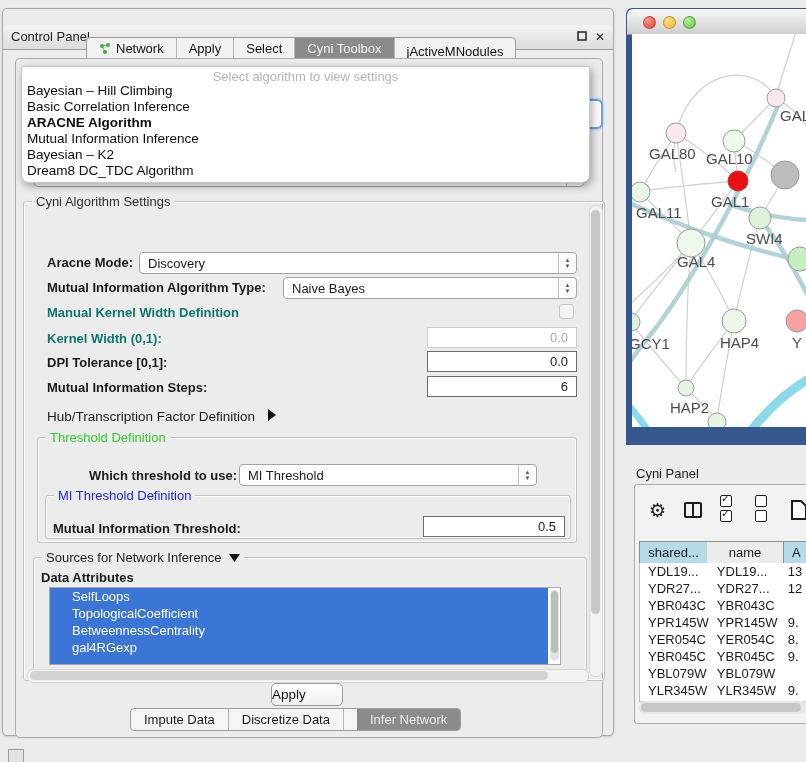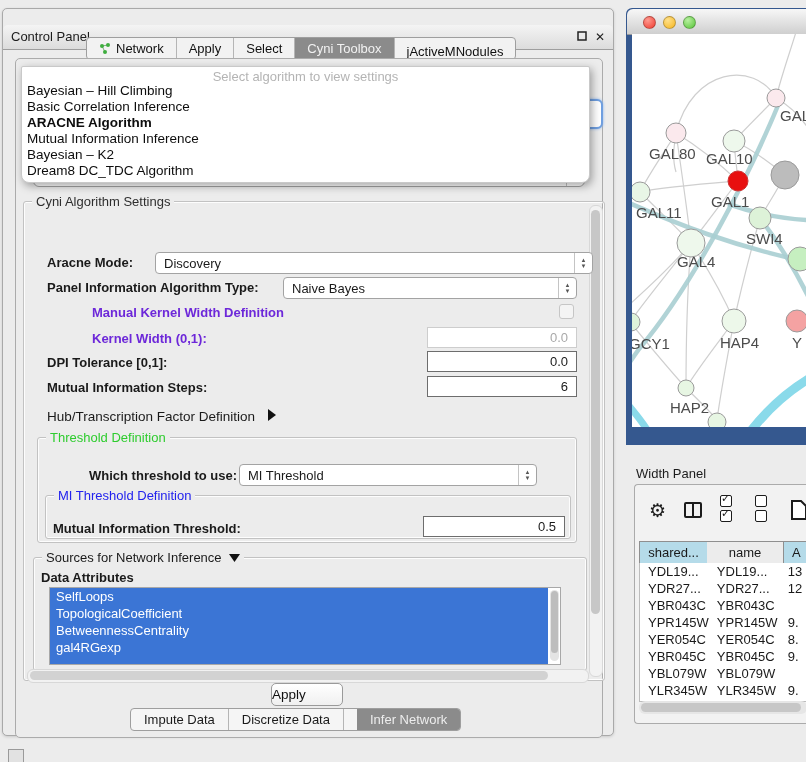--- a/index.html
+++ b/index.html
@@ -23,21 +23,21 @@
   .tabbar .tab.sel{background:#8b8b8b;color:#f2f2f2;}
   
   .content-box{left:12px;top:49px;width:586px;height:678px;border:1px solid #ababab;
                border-radius:5px;background:#ececec;}
   
   .grp{position:absolute;border:1px solid #c2c2c2;border-radius:3px;box-shadow:inset 0 0 0 1px #fdfdfd;}
   .grp>.gtitle{position:absolute;top:-8px;left:8px;background:#ececec;padding:0 4px;font-size:13px;white-space:nowrap;}
   .blue{color:#2222ee;}
   .green{color:#2ecc2e;}
   .lbl{position:absolute;font-weight:bold;font-size:13px;white-space:nowrap;}
-  .lbl.dis{color:#6d28d9;margin-left:45px;}
+  .lbl.dis{color:#0f766e;}
   
   .combo{position:absolute;background:#fff;border:1px solid #a3a3a3;border-radius:4px;
          display:flex;align-items:center;height:20px;}
   .combo .val{flex:1;padding-left:8px;font-size:13px;white-space:nowrap;overflow:hidden;}
   .combo .spin{width:17px;height:100%;border-left:1px solid #c4c4c4;display:flex;flex-direction:column;
                align-items:center;justify-content:center;color:#555;font-size:6px;line-height:6px;}
   
   .field{position:absolute;background:#fff;border:1px solid #6d6d6d;font-size:13px;
          text-align:right;padding:2px 8px 0 8px;height:17px;}
   .field.dis{border-color:#cdcdcd;color:#a9a9a9;}
@@ -45,21 +45,21 @@
   .popup{left:18px;top:57px;width:567px;height:115px;background:#fff;border:1px solid #c9c9c9;
          border-radius:2px 2px 8px 8px;box-shadow:2px 3px 8px rgba(0,0,0,.35);z-index:50;}
   .popup .prompt{position:absolute;top:2px;left:0;right:0;text-align:center;color:#b4b4b4;font-size:13px;}
   .popup .item{position:absolute;left:5px;font-size:13.5px;color:#0d0d0d;white-space:nowrap;}
   
   .vtrack{position:absolute;background:#f2f2f2;border:1px solid #d8d8d8;border-radius:6px;}
   .vthumb{position:absolute;background:#c7c7c7;border-radius:6px;}
   
   .attr-list{position:absolute;background:#fff;border:1px solid #a8a8a8;}
   .attr-sel{position:absolute;left:0;right:12px;top:0;bottom:0;background:#3b75d5;}
-  .attr-item{position:relative;color:#fff;font-size:13px;padding:1px 0 1px 6px;white-space:nowrap;}
+  .attr-item{position:relative;color:#fff;font-size:13px;padding:1px 0 1px 22px;white-space:nowrap;}
   
   .btn{position:absolute;background:linear-gradient(#ffffff,#f0f0f0);border:1px solid #9a9a9a;
        border-radius:5px;text-align:left;font-size:13.5px;color:#111;}
   
   .seg{display:flex;position:absolute;height:21px;border:1px solid #9e9e9e;border-radius:4px;
        overflow:hidden;background:#f5f5f5;}
   .seg .s{display:flex;align-items:center;padding:0 13px;border-right:1px solid #b5b5b5;font-size:13px;}
   .seg .s:last-child{border-right:none;margin-left:13px;}
   .seg .s.sel{background:#8b8b8b;color:#ededed;}
   
@@ -155,28 +155,28 @@
 
     <div class="grp" style="left:20px;top:192px;width:580px;height:478px;">
       <span class="gtitle" style="color:#2e2e2e;">Cyni Algorithm Settings</span>
     </div>
 
     <div class="vtrack" style="left:586px;top:196px;width:12px;height:470px;">
       <div class="vthumb" style="left:1px;top:4px;width:9px;height:404px;"></div>
     </div>
 
     <div class="lbl" style="left:44px;top:246px;">Aracne Mode:</div>
-    <div class="combo" style="left:152px;top:243px;width:436px;">
+    <div class="combo" style="left:136px;top:243px;width:436px;">
       <div class="val">Discovery</div>
       <div class="spin">
           <div>▲</div>
           <div>▼</div>
         </div>
     </div>
-    <div class="lbl" style="left:44px;top:271px;">Panel Information Algorithm Type:</div>
+    <div class="lbl" style="left:44px;top:271px;">Mutual Information Algorithm Type:</div>
     <div class="combo" style="left:280px;top:268px;width:292px;">
       <div class="val">Naive Bayes</div>
       <div class="spin">
           <div>▲</div>
           <div>▼</div>
         </div>
     </div>
     <div class="lbl dis" style="left:44px;top:296px;">Manual Kernel Width Definition</div>
     <div class="abs" style="left:556px;top:295px;width:13px;height:13px;border:1px solid #c6c6c6;border-radius:3px;background:#f4f4f4;"></div>
     <div class="lbl dis" style="left:44px;top:322px;">Kernel Width (0,1):</div>
@@ -319,21 +319,21 @@
           <text x="45" y="233">GAL4</text>
           <text x="88" y="314">HAP4</text>
           <text x="160" y="314">Y</text>
           <text x="-3" y="315">GCY1</text>
           <text x="38" y="379">HAP2</text>
         </g>
       </svg>
     </div>
   </div>
 
-  <div class="abs tp-title">Width Panel</div>
+  <div class="abs tp-title">Cyni Panel</div>
   <div class="abs tp-box">
     <div class="tp-toolbar">
       <span style="margin-left:14px;font-size:19px;color:#1c1c1c;">⚙</span>
       <span style="margin-left:18px;display:inline-flex;">
         <svg width="18" height="16" viewBox="0 0 18 16">
             <rect x="1" y="1" width="16" height="14" fill="none" stroke="#1c1c1c" stroke-width="2" rx="1"></rect>
             <line x1="9" y1="1" x2="9" y2="15" stroke="#1c1c1c" stroke-width="2"></line>
           </svg>
       </span>
       <span style="margin-left:18px;"><span class="chk on"></span><span class="chk on"></span></span>

